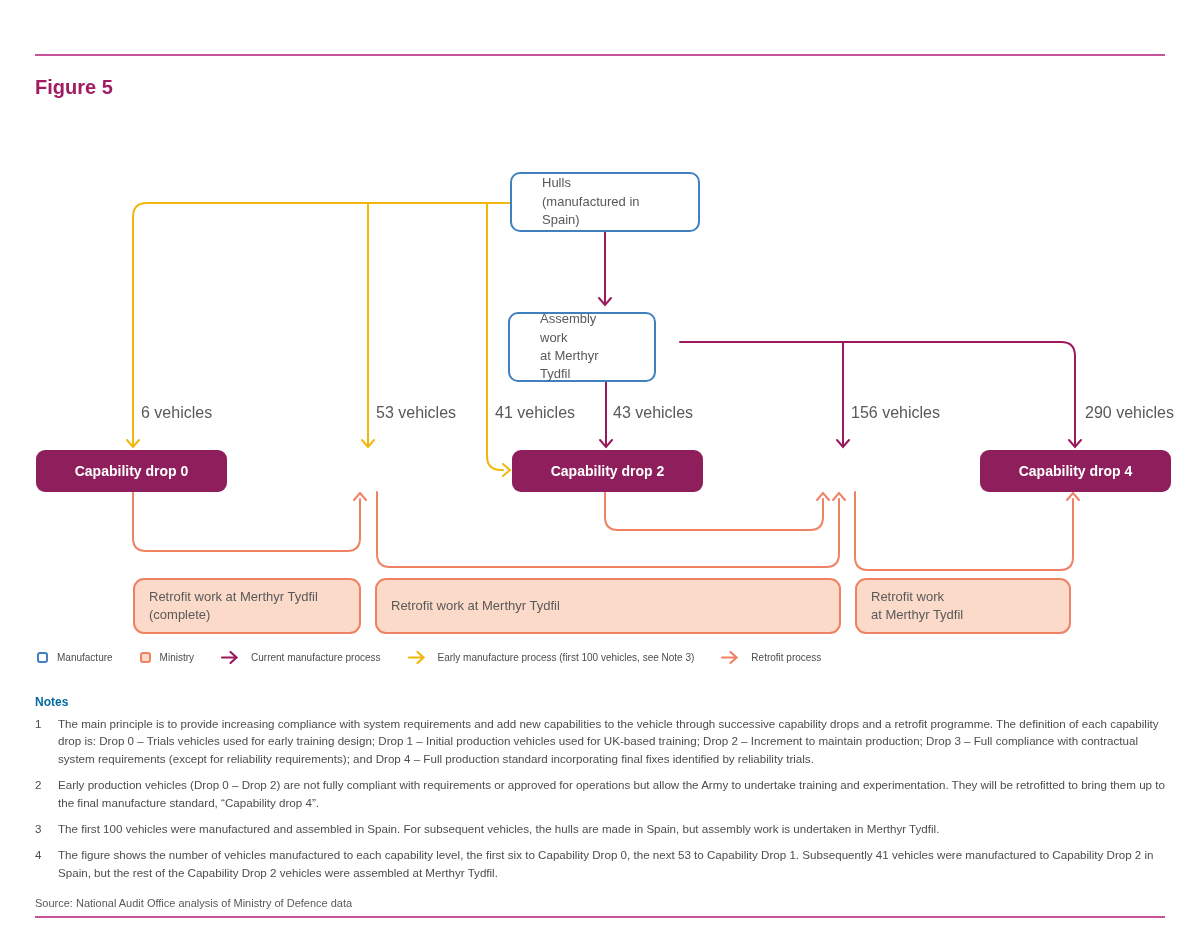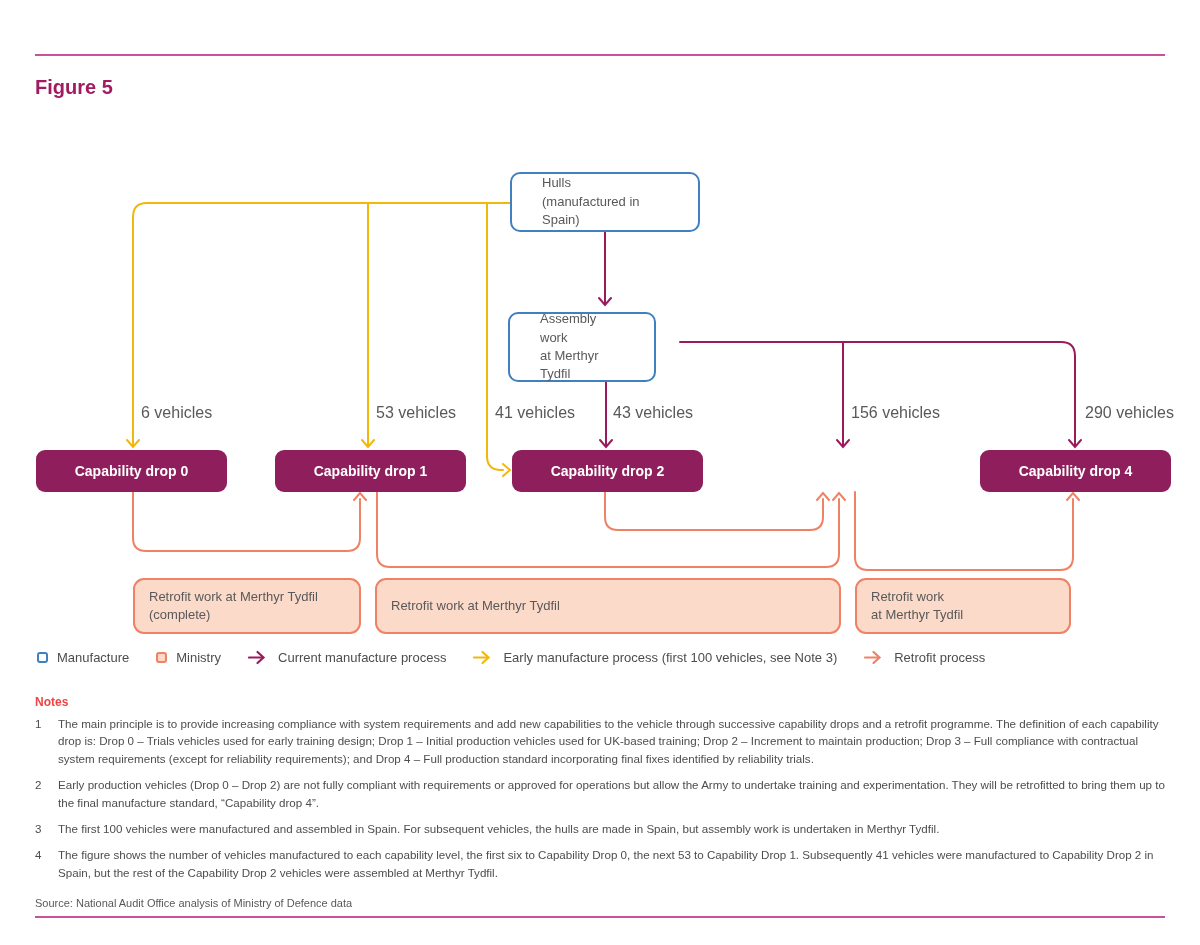--- a/index.html
+++ b/index.html
@@ -14,27 +14,27 @@
         border-radius:10px;color:#595959;font-size:13px;line-height:1.42;
         display:flex;flex-direction:column;justify-content:center;padding:0 30px;z-index:2;}
   .drop{position:absolute;box-sizing:border-box;width:191px;height:42px;top:450px;
         background:#8e1f5c;border-radius:9px;color:#ffffff;font-size:14px;font-weight:bold;
         display:flex;align-items:center;justify-content:center;z-index:2;}
   .veh{position:absolute;top:404px;font-size:16px;color:#595959;z-index:2;}
   .retrofit{position:absolute;box-sizing:border-box;top:578px;height:56px;background:#fbdac9;
         border:2px solid #ef8164;border-radius:11px;color:#595959;font-size:13px;line-height:1.42;
         display:flex;flex-direction:column;justify-content:center;padding:0 14px;z-index:2;}
   .legend{position:absolute;left:37px;top:650px;display:flex;align-items:center;gap:27px;
-        font-size:13px;color:#4d4d4d;}
+        font-size:10px;color:#4d4d4d;}
   .legend-item{display:flex;align-items:center;gap:9px;}
   .swatch{width:11px;height:11px;border-radius:3px;box-sizing:border-box;}
   .sw-man{background:#ffffff;border:2.5px solid #4180bf;}
   .sw-ret{background:#fbdac9;border:2.5px solid #ef8164;}
   .notes{position:absolute;left:35px;top:693px;width:1132px;font-size:11.6px;color:#4d4d4d;line-height:1.5;}
-  .notes-heading{font-weight:bold;color:#ef4444;font-size:12px;margin-bottom:4px;}
+  .notes-heading{font-weight:bold;color:#0369a1;font-size:12px;margin-bottom:4px;}
   .note{display:grid;grid-template-columns:23px 1fr;margin-bottom:9px;}
   .source{position:absolute;left:35px;top:897px;font-size:11px;color:#595959;}
 </style>
 </head>
 <body>
 
 <div id="page">
 
   <div class="rule" style="top:54px"></div>
 
@@ -81,21 +81,20 @@
   </div>
 
   <div class="veh" style="left:141px">6 vehicles</div>
   <div class="veh" style="left:376px">53 vehicles</div>
   <div class="veh" style="left:495px">41 vehicles</div>
   <div class="veh" style="left:613px">43 vehicles</div>
   <div class="veh" style="left:851px">156 vehicles</div>
   <div class="veh" style="left:1085px">290 vehicles</div>
 
   <div class="drop" style="left:36px">Capability drop 0</div>
-  <div class="drop" style="left:275px">Capability drop 1</div>
   <div class="drop" style="left:512px">Capability drop 2</div>
   <div class="drop" style="left:980px">Capability drop 4</div>
 
   <div class="retrofit" style="left:133px;width:228px">
     <span>Retrofit work at Merthyr Tydfil</span>
     <span>(complete)</span>
   </div>
   <div class="retrofit" style="left:375px;width:466px">
     <span>Retrofit work at Merthyr Tydfil</span>
   </div>

